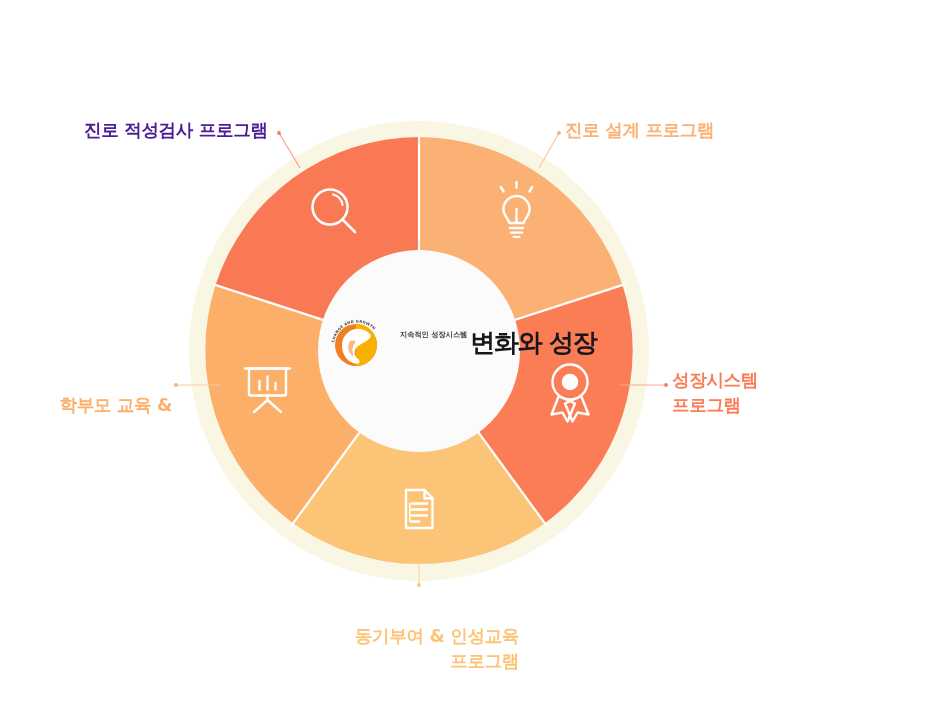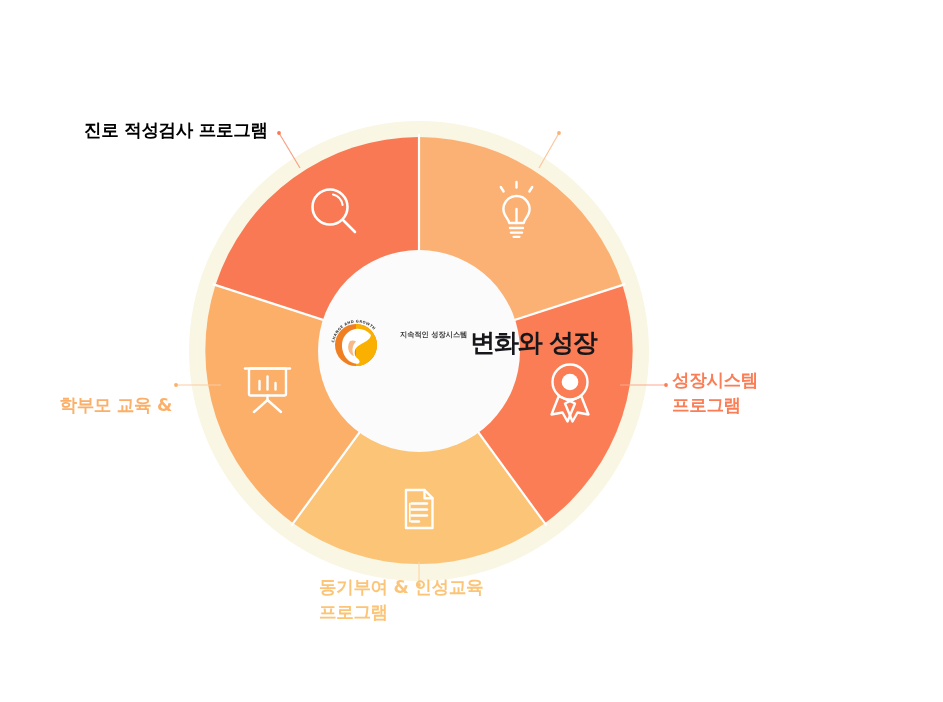--- a/index.html
+++ b/index.html
@@ -59,23 +59,23 @@
     text-align: left;
   }
   #label-parent-teacher {
     left: 14px;
     top: 366px;
     width: 158px;
     text-align: right;
   }
   #label-motivation {
     left: 319px;
-    top: 575px;
+    top: 624px;
     width: 200px;
-    text-align: left;
+    text-align: right;
   }
 
   
   #center-logo {
     position: absolute;
     left: 325px;
     top: 300px;
     width: 190px;
     height: 82px;
     display: flex;
@@ -231,25 +231,26 @@
     <g>
       <line x1="221" y1="385" x2="176" y2="385" stroke="#fccba4" stroke-width="1.2"></line>
       <circle cx="176" cy="385" r="1.9" fill="#fbaf68"></circle>
     </g>
     <g>
       <line x1="419" y1="562" x2="419" y2="585" stroke="#fcd9a8" stroke-width="1.2"></line>
       <circle cx="419" cy="585" r="1.9" fill="#fcc476"></circle>
     </g>
   </svg>
 
-  <div class="label" id="label-career-aptitude" style="color:#000000;">
+  <div class="label" id="label-career-aptitude" style="color:#4c1d95;">
     <span class="ln">진로 적성검사 프로그램</span>
   </div>
 
   <div class="label" id="label-career-design" style="color:#fbb173;">
+    <span class="ln">진로 설계 프로그램</span>
   </div>
 
   <div class="label" id="label-learning-ability" style="color:#fb7d55;">
     <span class="ln">성장시스템</span>
     <span class="ln">프로그램</span>
   </div>
 
   <div class="label" id="label-parent-teacher" style="color:#fbaf68;margin-top:27px;">
     <span class="ln">학부모 교육 &amp;</span>
   </div>

